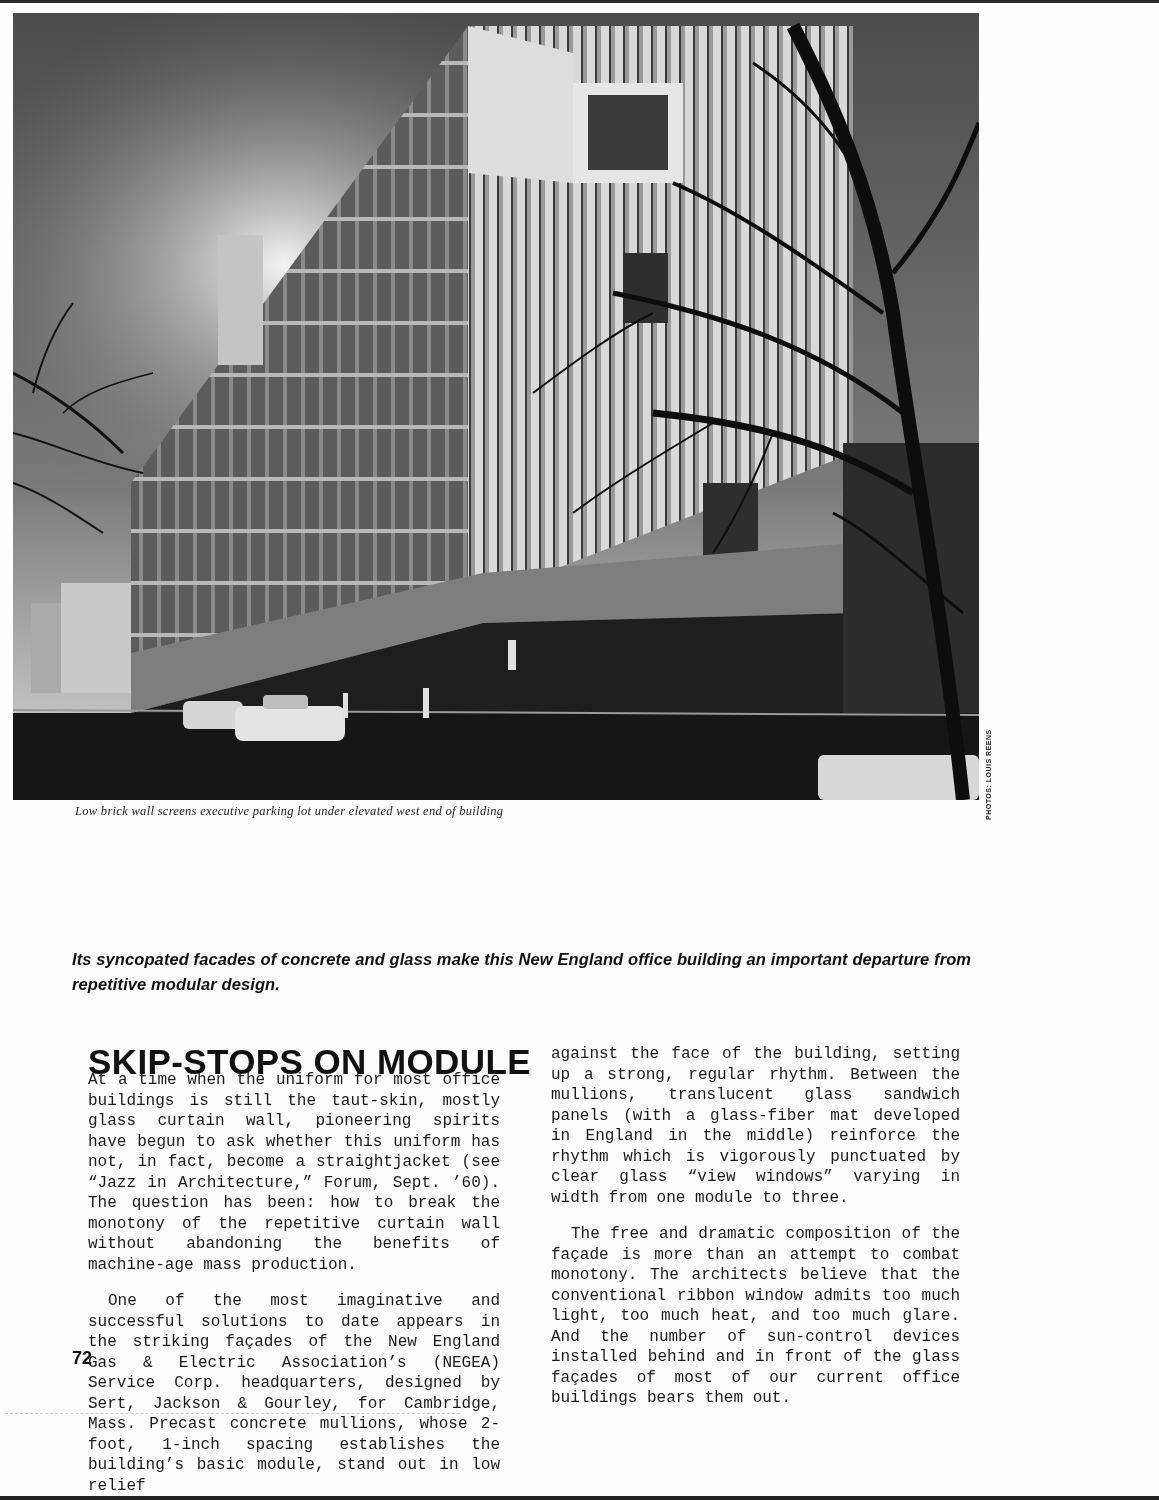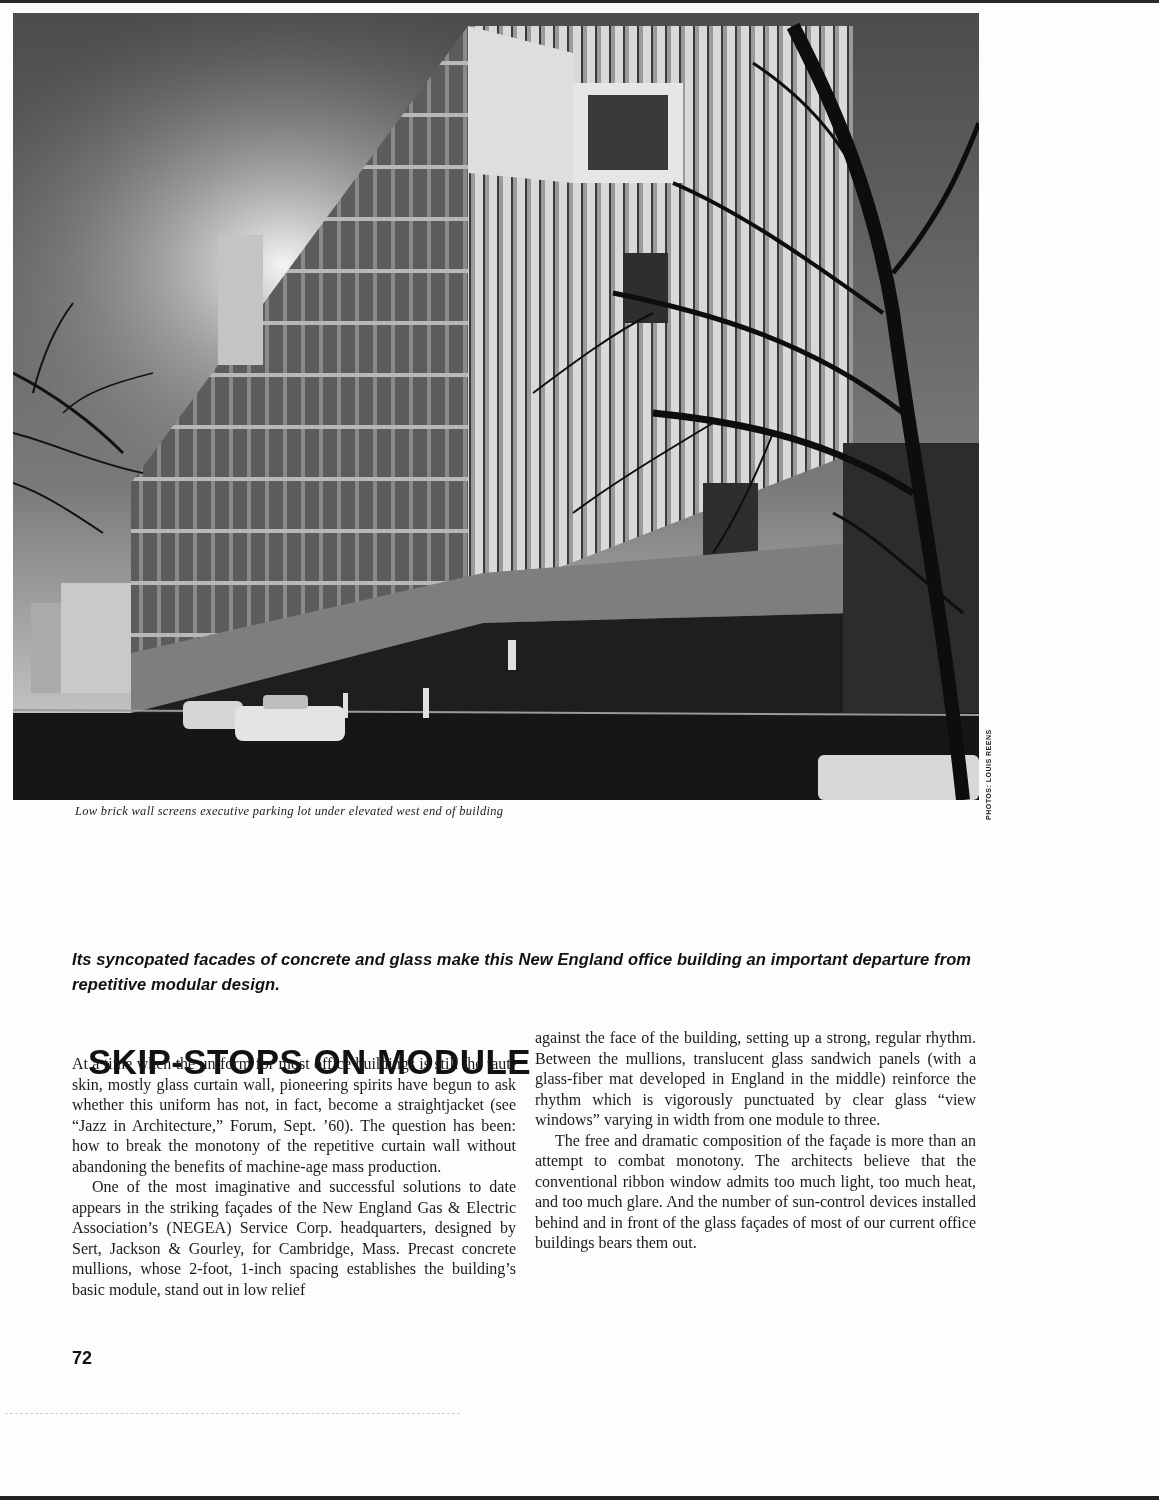--- a/index.html
+++ b/index.html
@@ -44,21 +44,21 @@
     .headline {
       position: absolute; left: 72px; top: 1026px; width: 460px;
       font-family: "Liberation Sans", "DejaVu Sans", sans-serif;
       font-weight: bold; font-size: 35px; line-height: 40px; letter-spacing: 0.4px;
       color: #111; white-space: nowrap;
     }
     .col {
       position: absolute; font-size: 16px; line-height: 20.5px;
       text-align: justify; color: #1a1a1a;
     }
-    .col p { margin: 0; }
+    .col p { margin: 16px; font-family: Liberation Mono, monospace; }
     .col p.indent { text-indent: 20px; }
     .col-left { left: 72px; top: 1054px; width: 444px; }
     .col-right { left: 535px; top: 1028px; width: 441px; }
     .page-number {
       position: absolute; left: 72px; top: 1348px;
       font-family: "Liberation Sans", "DejaVu Sans", sans-serif;
       font-weight: bold; font-size: 18px; color: #111;
     }
   </style>
 </head>

